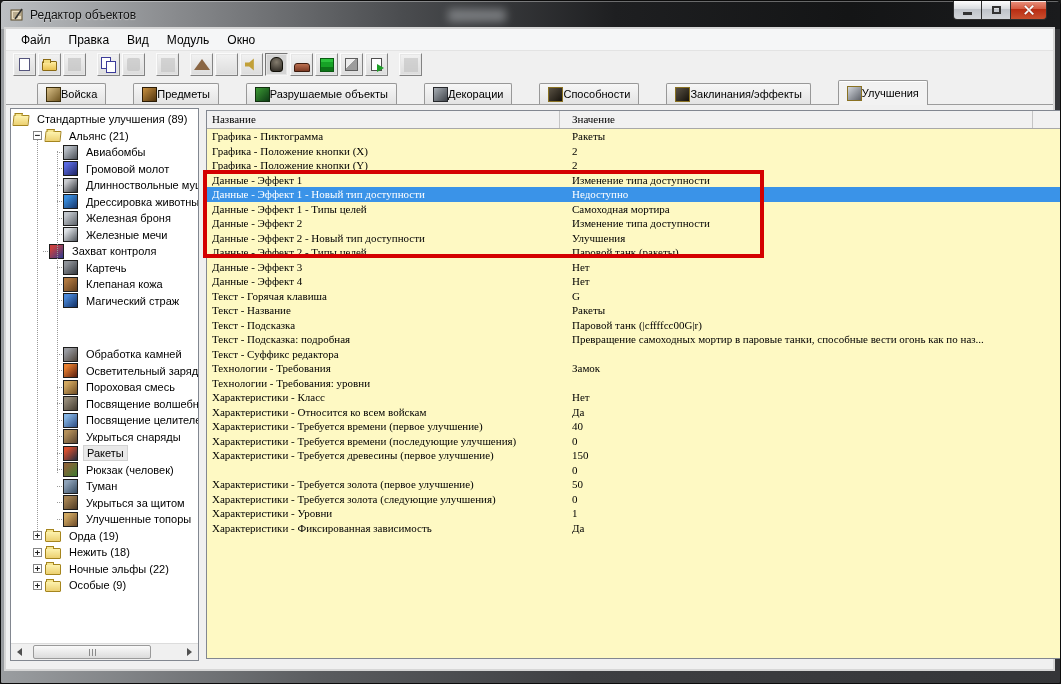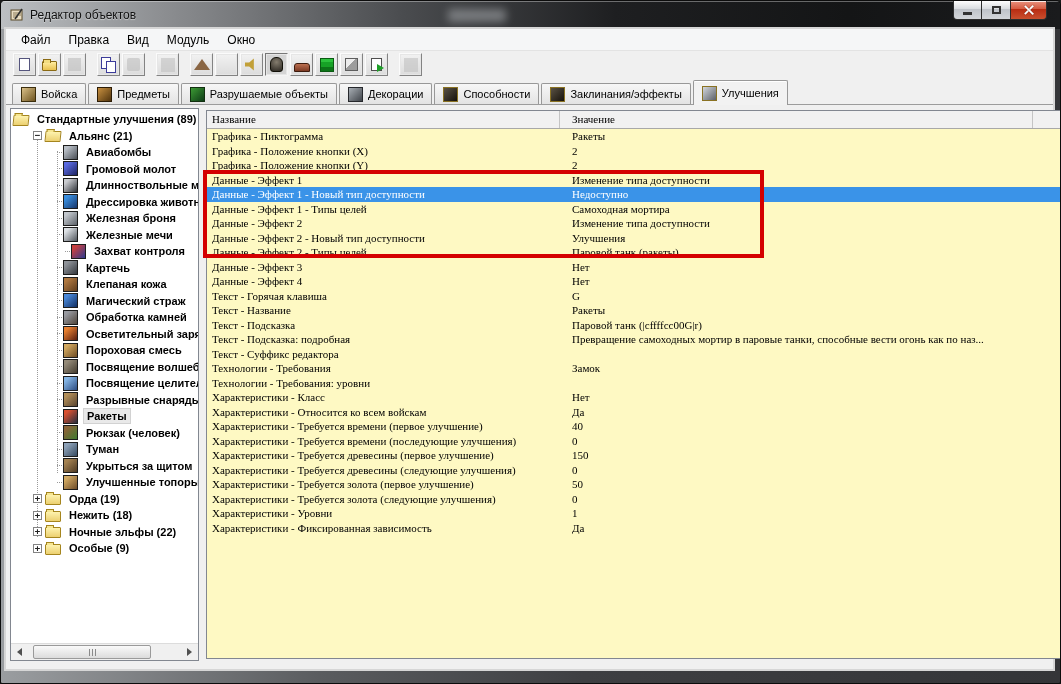--- a/index.html
+++ b/index.html
@@ -55,34 +55,34 @@
   .ti-speaker{width:13px;height:13px;background:#c2a038;clip-path:polygon(0 34%,32% 34%,68% 4%,68% 96%,32% 66%,0 66%);}
   .ti-object{width:13px;height:15px;background:radial-gradient(circle at 50% 32%,#847c6e,#2a2620);border:1px solid #121008;border-radius:6px 6px 3px 3px;}
   .ti-campaign{width:16px;height:9px;background:linear-gradient(#bc7050,#7c3a24);border:1px solid #3e1c0e;border-radius:3px 3px 0 0;margin-top:5px;}
   .ti-ai{width:14px;height:14px;background:#17a226;border:1px solid #0a5a12;box-shadow:inset 0 -4px 0 #0d7418,inset 0 3px 0 #2cc23c;}
   .ti-cube{width:13px;height:13px;background:linear-gradient(135deg,#ececec 0 42%,#9c9c9c 42%);border:1px solid #5e5e5e;}
   .ti-import{position:relative;width:11px;height:13px;background:#fff;border:1px solid #4e4e4e;}
   .ti-import::after{content:"";position:absolute;right:-3px;bottom:-2px;width:0;height:0;border-top:4px solid transparent;border-bottom:4px solid transparent;border-left:7px solid #1ea028;}
   .ti-test{width:14px;height:14px;background:#bdbdbd;}
   
   .tabbar{position:absolute;left:0;right:0;top:49px;height:27px;display:flex;align-items:flex-end;padding-left:6px;border-bottom:1px solid #9c9c9c;background:#f0f0f0;}
-  .tab{height:21px;display:flex;align-items:center;gap:5px;padding:0 8px;margin-right:2px;font-size:11px;
-    background:linear-gradient(#f7f7f7,#e3e3e3);border:1px solid #989898;border-bottom:none;border-radius:2px 2px 0 0;position:relative;}
+  .tab{height:21px;display:flex;align-items:center;padding:0 8px;margin-right:2px;font-size:11px;
+    background:linear-gradient(#f7f7f7,#e3e3e3);border:1px solid #989898;border-bottom:none;border-radius:2px 2px 0 0;position:relative;margin-left:25px;}
   .tab.active{height:25px;background:#f2f2f2;margin-bottom:-1px;z-index:3;box-shadow:inset 0 1px 0 #fff;}
   .tabicon{width:15px;height:15px;display:inline-block;}
   
   .tree-panel{position:absolute;left:4px;top:79px;width:189px;height:553px;background:#fff;border:1px solid #828790;overflow:hidden;}
   .tree-rows{position:absolute;left:0;top:2px;right:0;bottom:17px;overflow:hidden;}
   .trow{height:16.5px;display:flex;align-items:center;font-size:11px;white-space:nowrap;position:relative;}
   .exp{width:9px;height:9px;border:1px solid #848484;background:#fff;font:bold 9px/7px "DejaVu Sans Mono",monospace;text-align:center;color:#222;flex:none;margin-right:3px;z-index:2;}
   .tfolder{width:16px;height:11px;background:linear-gradient(#fdf2ae,#ecd070);border:1px solid #a5851e;border-radius:1px;position:relative;flex:none;margin-right:5px;margin-top:2px;}
   .tfolder::before{content:"";position:absolute;left:0;top:-3px;width:6px;height:2px;background:#f6e690;border:1px solid #a5851e;border-bottom:none;}
   .tfolder.open{transform:skewX(-6deg);}
   .titem{width:15px;height:15px;border:1px solid #1c1c1c;flex:none;margin-right:5px;}
-  .tlabel{padding:1px 3px;font-weight:bold;}
+  .tlabel{padding:1px 3px;}
   .tlabel.selected{background:#e9e9e9;border:1px solid #d2d2d2;}
   .stub{width:5px;border-top:1px dotted #9a9a9a;flex:none;margin-right:1px;}
   .vline{position:absolute;border-left:1px dotted #9a9a9a;width:0;}
   
   .hscroll{position:absolute;left:0;right:0;bottom:0;height:17px;background:#f0f0f0;border-top:1px solid #dcdcdc;}
   .harrow{position:absolute;top:0;width:17px;height:16px;background:#f0f0f0;display:flex;align-items:center;justify-content:center;}
   .harrow.left{left:0;} .harrow.right{right:0;}
   .tri-l{width:0;height:0;border-top:4px solid transparent;border-bottom:4px solid transparent;border-right:5px solid #505050;}
   .tri-r{width:0;height:0;border-top:4px solid transparent;border-bottom:4px solid transparent;border-left:5px solid #505050;}
   .hthumb{position:absolute;left:22px;top:1px;width:118px;height:14px;background:linear-gradient(#fafafa,#dcdcdc);border:1px solid #9a9a9a;border-radius:2px;display:flex;align-items:center;justify-content:center;gap:2px;}
@@ -258,41 +258,41 @@
           <div class="trow" style="padding-left: 46px;">
             <span class="stub"></span>
             <span class="titem" style="background: linear-gradient(135deg, rgb(194, 199, 205) 20%, rgb(92, 97, 104));"></span>
             <span class="tlabel">Железная броня</span>
           </div>
           <div class="trow" style="padding-left: 46px;">
             <span class="stub"></span>
             <span class="titem" style="background: linear-gradient(135deg, rgb(221, 225, 229) 20%, rgb(80, 85, 92));"></span>
             <span class="tlabel">Железные мечи</span>
           </div>
-          <div class="trow" style="padding-left: 32px; margin-left: 22px;">
+          <div class="trow" style="padding-left: 32px;">
             <span class="stub"></span>
             <span class="titem" style="background: linear-gradient(135deg, rgb(200, 64, 64) 20%, rgb(44, 58, 144));"></span>
             <span class="tlabel">Захват контроля</span>
           </div>
           <div class="trow" style="padding-left: 46px; text-align: center;">
             <span class="stub"></span>
             <span class="titem" style="background: linear-gradient(135deg, rgb(142, 146, 152) 20%, rgb(52, 56, 62));"></span>
             <span class="tlabel">Картечь</span>
           </div>
           <div class="trow" style="padding-left: 46px;">
             <span class="stub"></span>
             <span class="titem" style="background: linear-gradient(135deg, rgb(176, 120, 64) 20%, rgb(94, 60, 28));"></span>
             <span class="tlabel">Клепаная кожа</span>
           </div>
           <div class="trow" style="padding-left: 46px;">
             <span class="stub"></span>
             <span class="titem" style="background: linear-gradient(135deg, rgb(74, 136, 216) 20%, rgb(16, 46, 98));"></span>
             <span class="tlabel">Магический страж</span>
           </div>
-          <div class="trow" style="padding-left: 46px;">
+          <div class="trow" style="padding-left: 46px; margin-top: 37px;">
             <span class="stub"></span>
             <span class="titem" style="background: linear-gradient(135deg, rgb(152, 154, 160) 20%, rgb(78, 68, 58));"></span>
             <span class="tlabel">Обработка камней</span>
           </div>
           <div class="trow" style="padding-left: 46px;">
             <span class="stub"></span>
             <span class="titem" style="background: linear-gradient(135deg, rgb(232, 128, 48) 20%, rgb(88, 28, 14));"></span>
             <span class="tlabel">Осветительный заряд</span>
           </div>
           <div class="trow" style="padding-left: 46px;">
@@ -306,21 +306,21 @@
             <span class="tlabel">Посвящение волшебниц</span>
           </div>
           <div class="trow" style="padding-left: 46px;">
             <span class="stub"></span>
             <span class="titem" style="background: linear-gradient(135deg, rgb(132, 180, 228) 20%, rgb(44, 76, 130));"></span>
             <span class="tlabel">Посвящение целителей</span>
           </div>
           <div class="trow" style="padding-left: 46px;">
             <span class="stub"></span>
             <span class="titem" style="background: linear-gradient(135deg, rgb(180, 144, 90) 20%, rgb(89, 68, 48));"></span>
-            <span class="tlabel">Разрывные снаряды</span>
+            <span class="tlabel">Укрыться снаряды</span>
           </div>
           <div class="trow" style="padding-left: 46px;">
             <span class="stub"></span>
             <span class="titem" style="background: linear-gradient(135deg, rgb(216, 80, 48) 20%, rgb(36, 44, 62));"></span>
             <span class="tlabel selected">Ракеты</span>
           </div>
           <div class="trow" style="padding-left: 46px;">
             <span class="stub"></span>
             <span class="titem" style="background: linear-gradient(135deg, rgb(138, 100, 56) 20%, rgb(62, 122, 48));"></span>
             <span class="tlabel">Рюкзак (человек)</span>
@@ -472,21 +472,20 @@
           </div>
           <div class="prow">
             <span class="pname">Характеристики - Требуется времени (последующие улучшения)</span>
             <span class="pvalue">0</span>
           </div>
           <div class="prow">
             <span class="pname">Характеристики - Требуется древесины (первое улучшение)</span>
             <span class="pvalue">150</span>
           </div>
           <div class="prow">
-            <span class="pname">Характеристики - Требуется древесины (следующие улучшения)</span>
             <span class="pvalue">0</span>
           </div>
           <div class="prow">
             <span class="pname">Характеристики - Требуется золота (первое улучшение)</span>
             <span class="pvalue">50</span>
           </div>
           <div class="prow">
             <span class="pname">Характеристики - Требуется золота (следующие улучшения)</span>
             <span class="pvalue">0</span>
           </div>

